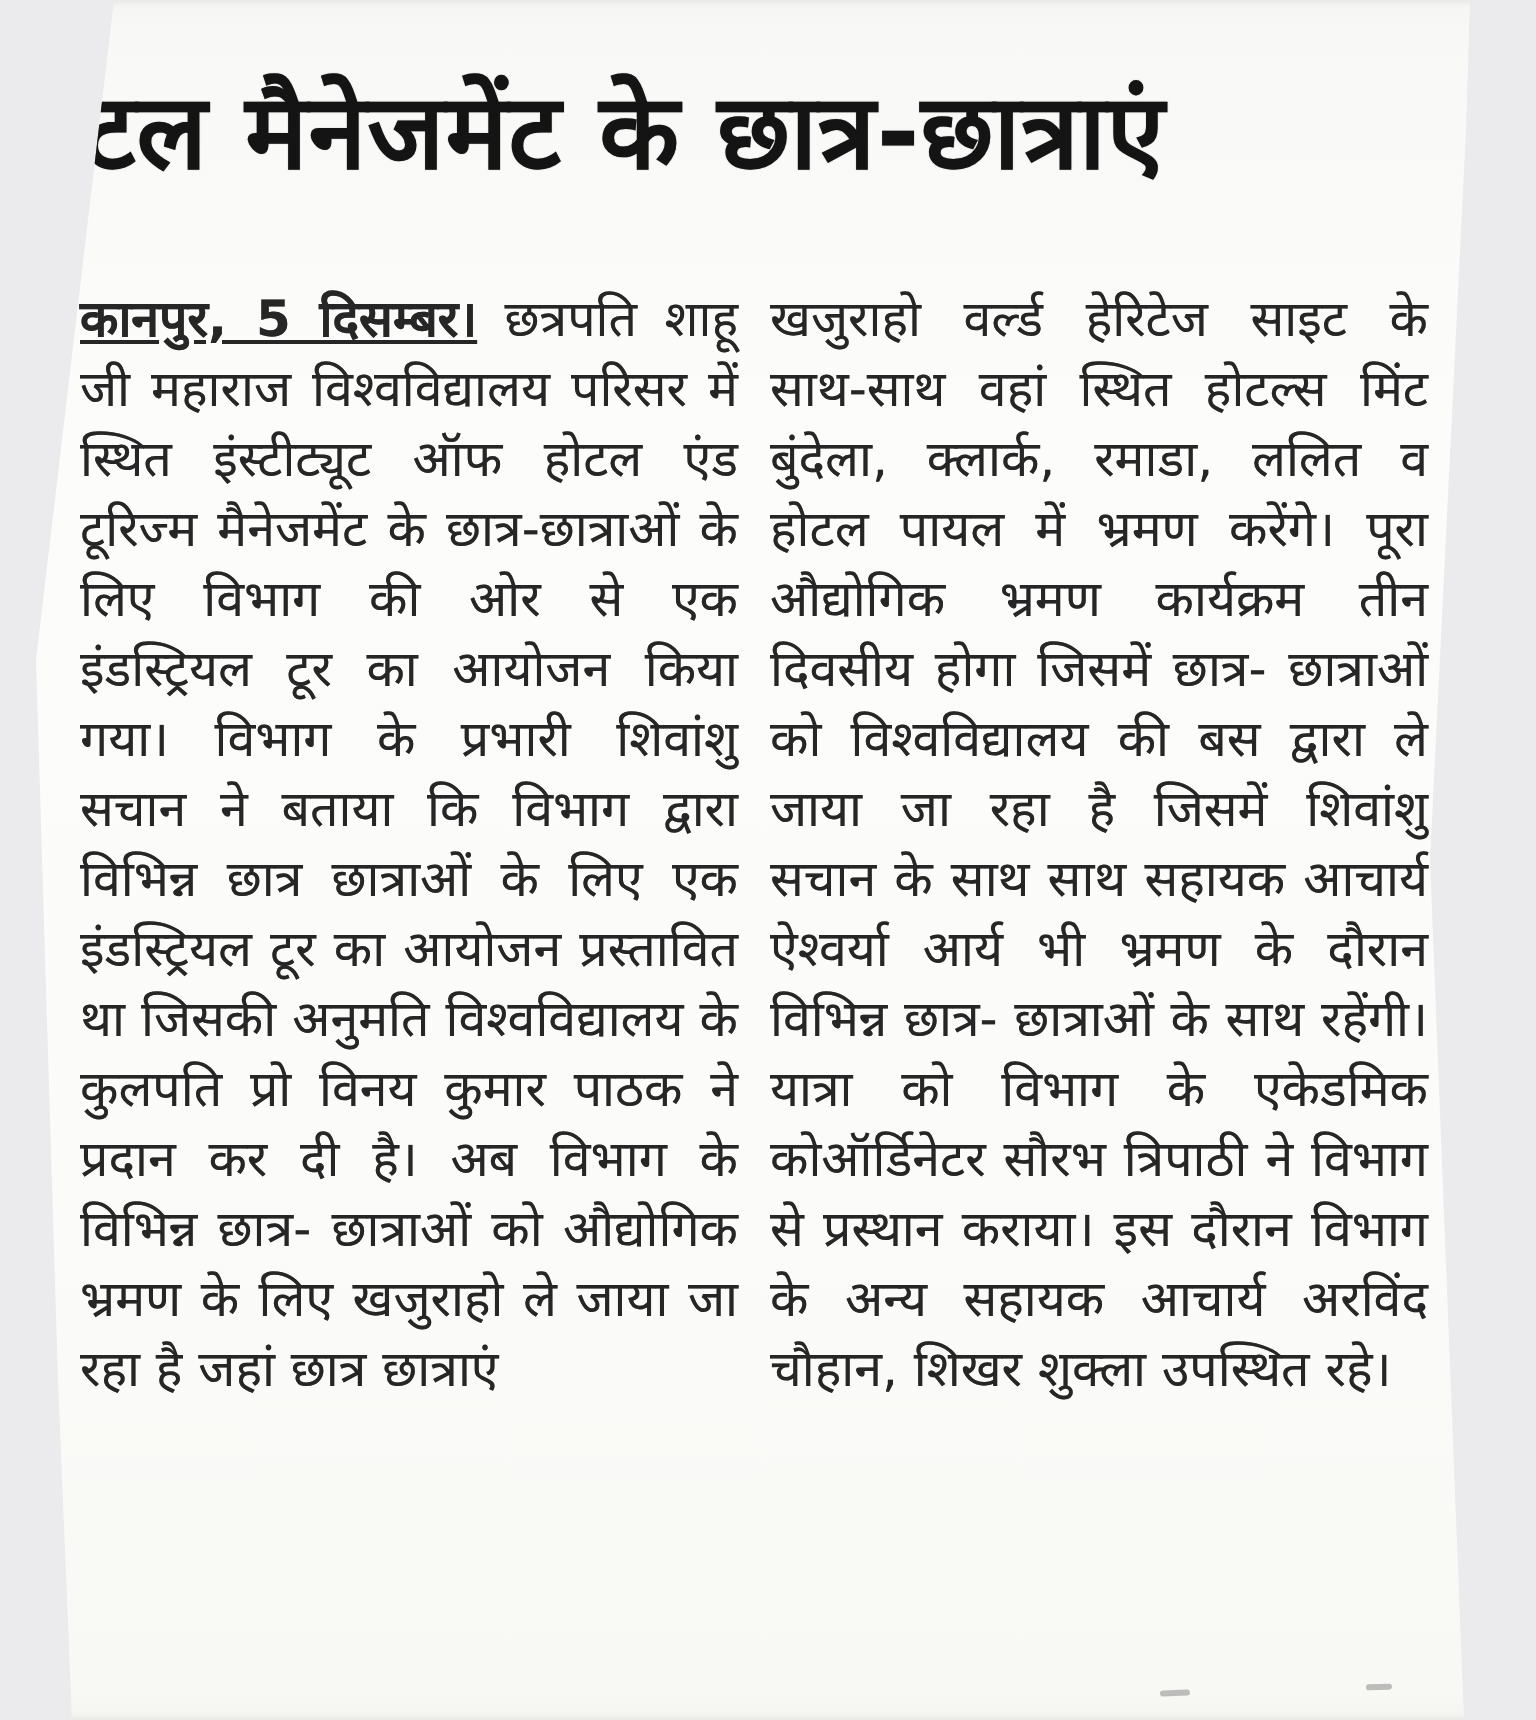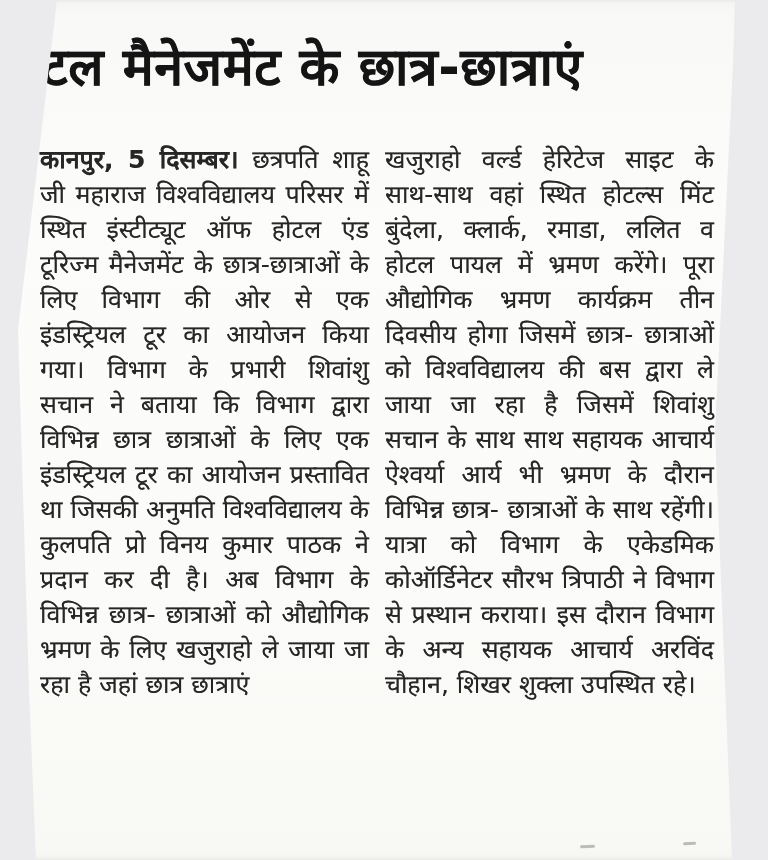--- a/index.html
+++ b/index.html
@@ -48,21 +48,21 @@
   .col {
     flex: 1 1 0;
     min-width: 0;
     font-size: 25px;
     line-height: 35px;
     color: #262626;
     text-align: justify;
     text-shadow: 0 0 0.3px rgba(0,0,0,0.4);
   }
   .col p { margin: 0; }
-  .dateline { font-weight: 700; }
+  .dateline { font-weight: 700; text-decoration: underline; }
   .ink-mark {
     position: absolute;
     height: 3px;
     background: #8b8b8b;
     opacity: 0.55;
     border-radius: 2px;
     transform: rotate(-2deg);
   }
   .ink-mark-1 { left: 580px; top: 845px; width: 15px; }
   .ink-mark-2 { left: 683px; top: 842px; width: 13px; }

